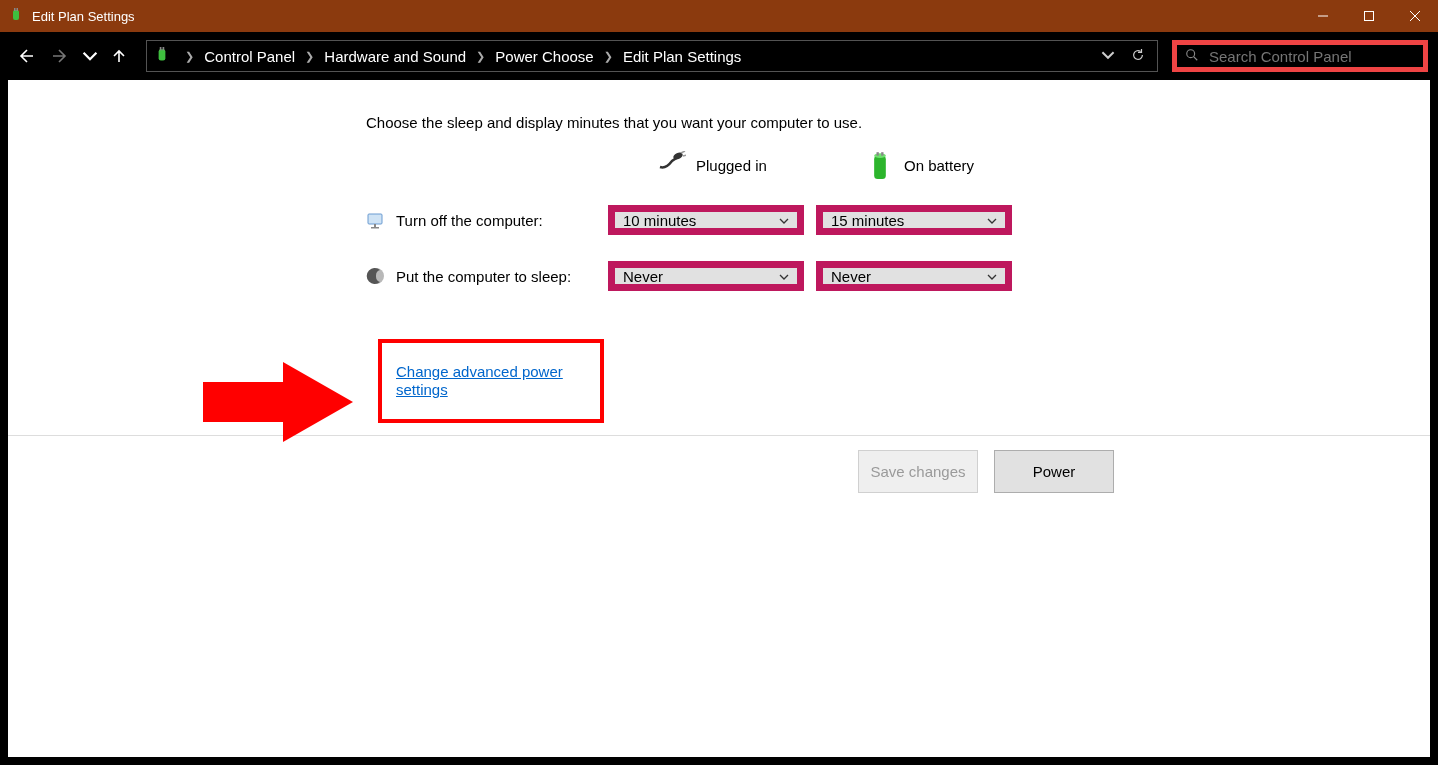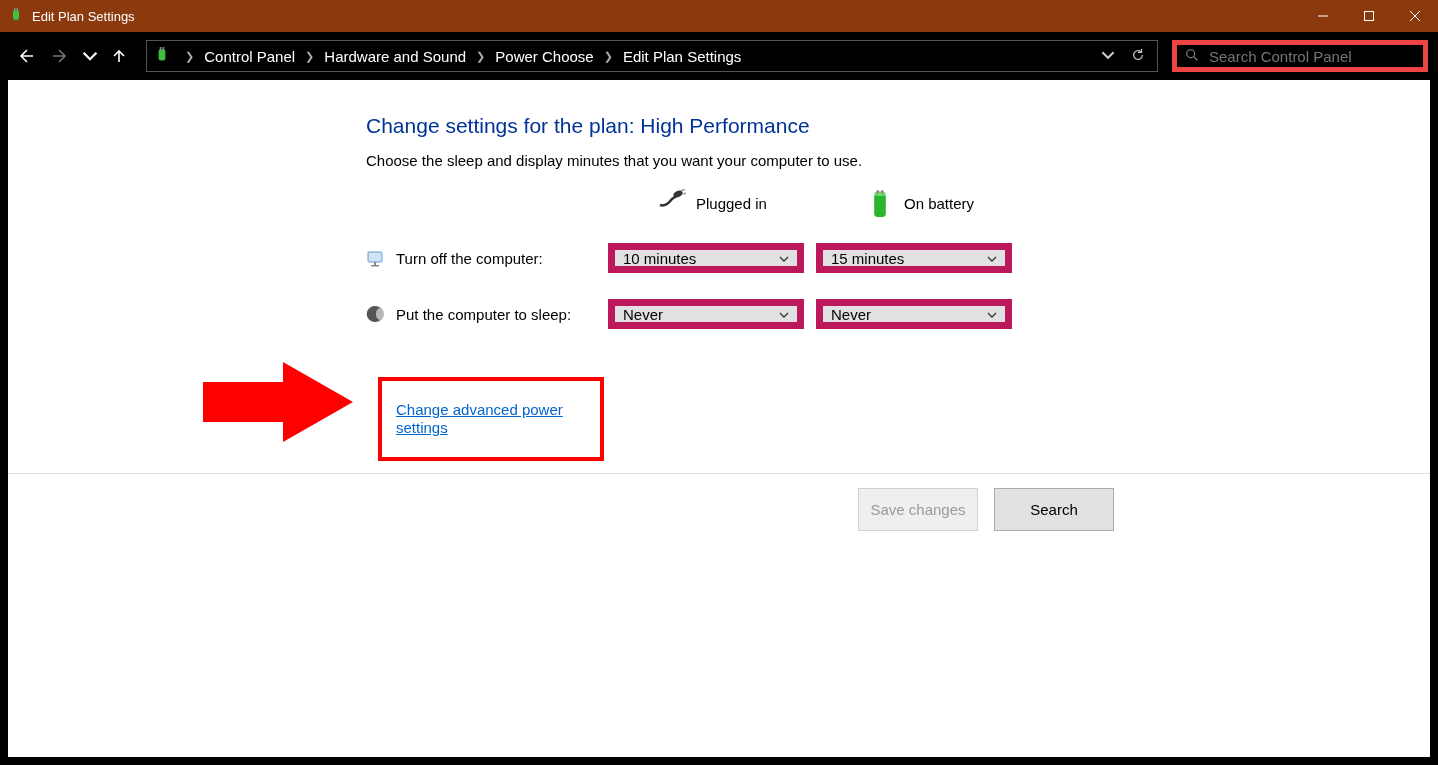--- a/index.html
+++ b/index.html
@@ -285,21 +285,20 @@
           <circle cx="6.5" cy="6.5" r="4.5" stroke="currentColor" stroke-width="1.3" fill="none"></circle>
           <line x1="10" y1="10" x2="14" y2="14" stroke="currentColor" stroke-width="1.3"></line>
         </svg>
     </span>
     <input type="text" placeholder="Search Control Panel" style="">
   </div>
 </div>
 
 <div class="content-outer">
   <div class="content-inner">
-    <div class="heading">Change settings for the plan: High Performance</div>
     <div class="subheading">Choose the sleep and display minutes that you want your computer to use.</div>
 
     <div class="settings-grid">
 
       <div></div>
       <div class="col-header">
         <span class="hdr-icon">
           <svg viewBox="0 0 28 20">
               <path d="M2 16 Q8 18 14 10 L20 6" stroke="#333" stroke-width="2.5" fill="none"></path>
               <ellipse cx="20" cy="5" rx="5" ry="3" fill="#333" transform="rotate(-25 20 5)"></ellipse>
@@ -368,20 +367,20 @@
     </div>
 
     <div class="link-wrap">
       <div class="link-box">
         <span class="link-text">Change advanced power settings</span>
       </div>
     </div>
 
     <div class="button-row">
       <div class="btn disabled">Save changes</div>
-      <div class="btn">Search</div>
+      <div class="btn">Power</div>
     </div>
   </div>
 
   <svg class="red-arrow" viewBox="0 0 150 80">
     <polygon points="0,20 80,20 80,0 150,40 80,80 80,60 0,60" fill="#ff0000"></polygon>
   </svg>
 </div>
 
 </body></html>

